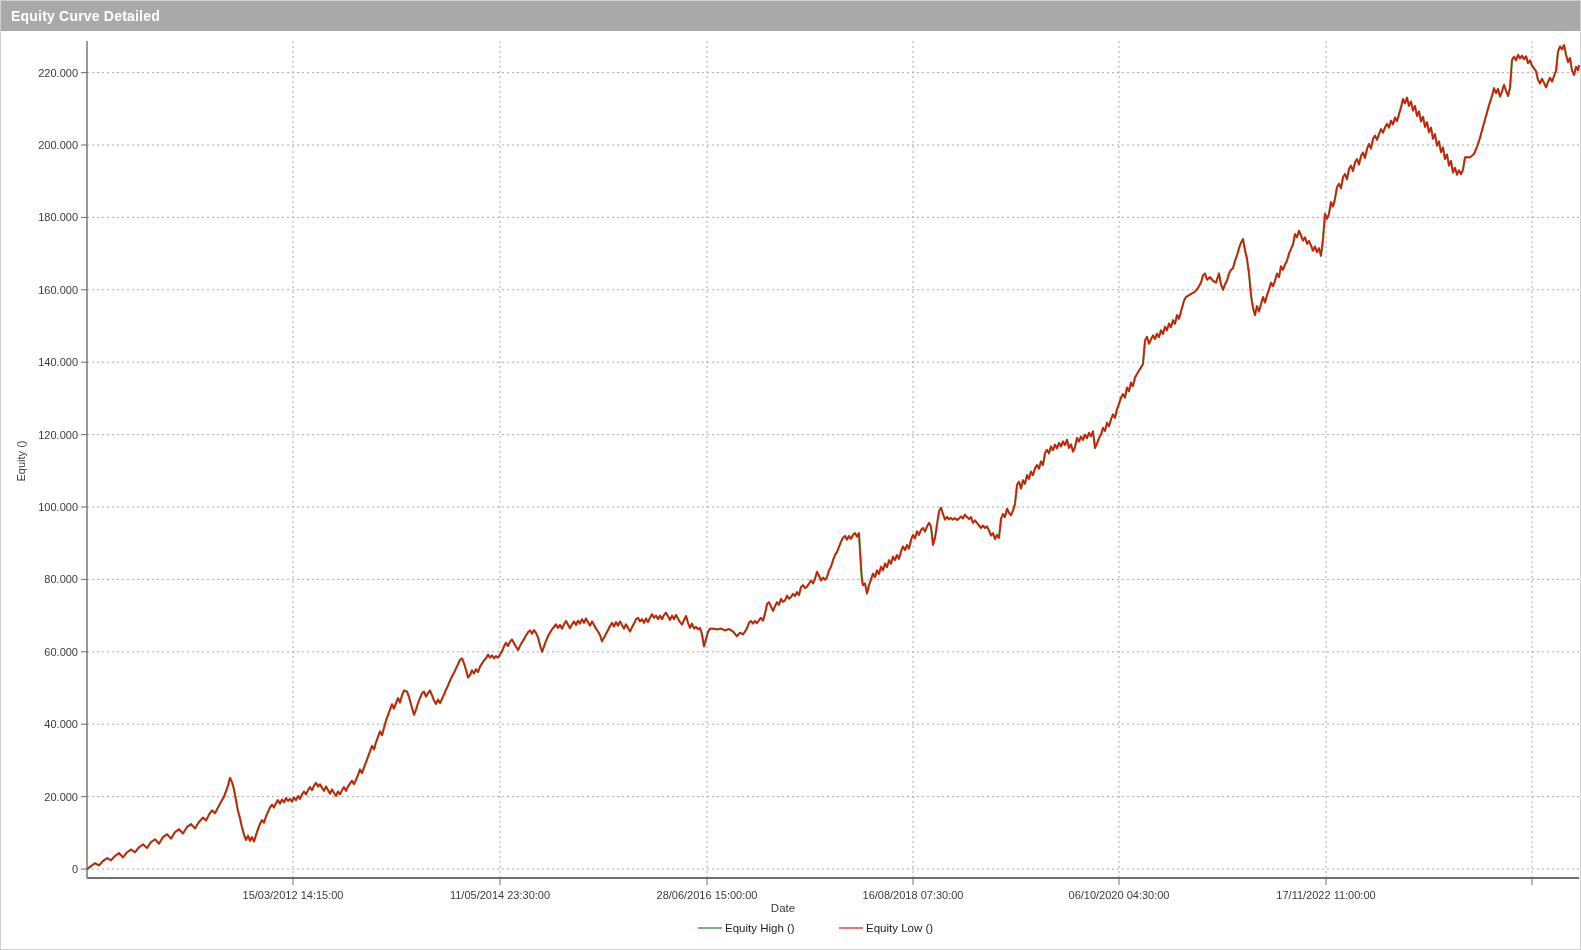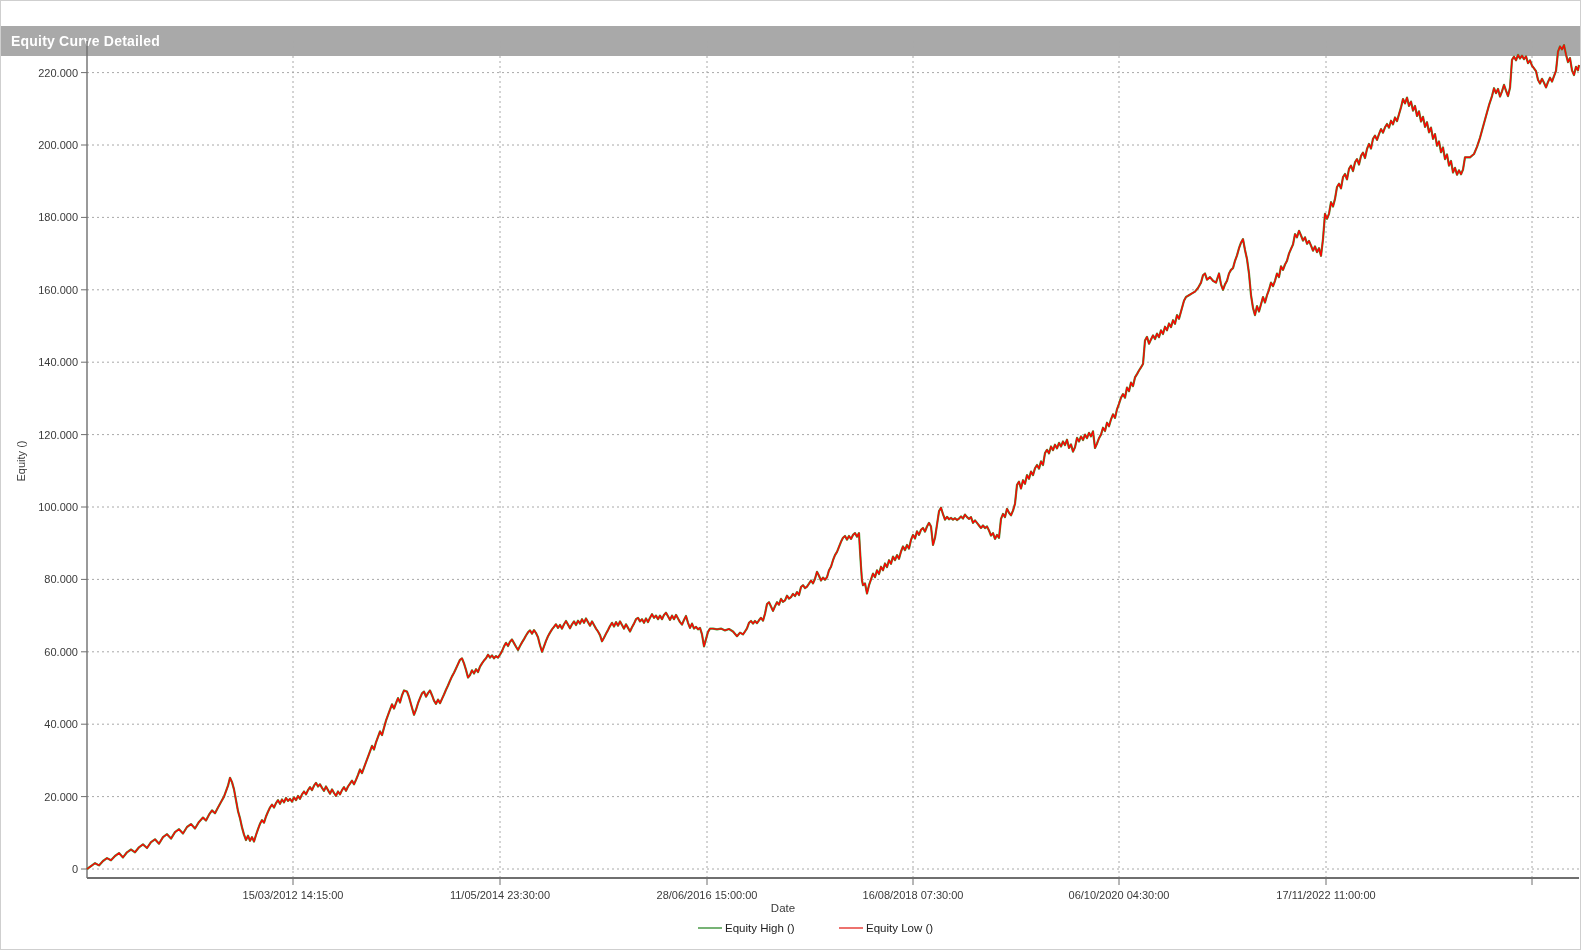--- a/index.html
+++ b/index.html
@@ -4,21 +4,21 @@
 <style>
   html,body{margin:0;padding:0;background:#ffffff;}
   .window{
     position:relative;width:1581px;height:950px;background:#ffffff;
     border:1px solid #cfcfcf;box-sizing:border-box;overflow:hidden;
     font-family:"Liberation Sans",sans-serif;
   }
   .titlebar{
     position:absolute;top:0;left:0;width:100%;height:30px;
     line-height:30px;padding-left:10px;box-sizing:border-box;
-    font-size:14px;font-weight:bold;letter-spacing:.2px;margin-top:25px;
+    font-size:14px;font-weight:bold;letter-spacing:.2px;
   }
   svg{position:absolute;top:0;left:0;}
   text{font-family:"Liberation Sans",sans-serif;}
 </style>
 </head>
 <body>
 
 <div class="window">
   <div class="titlebar" style="background: rgb(169, 169, 169); color: rgb(255, 255, 255);">
     <span>Equity Curve Detailed</span>

